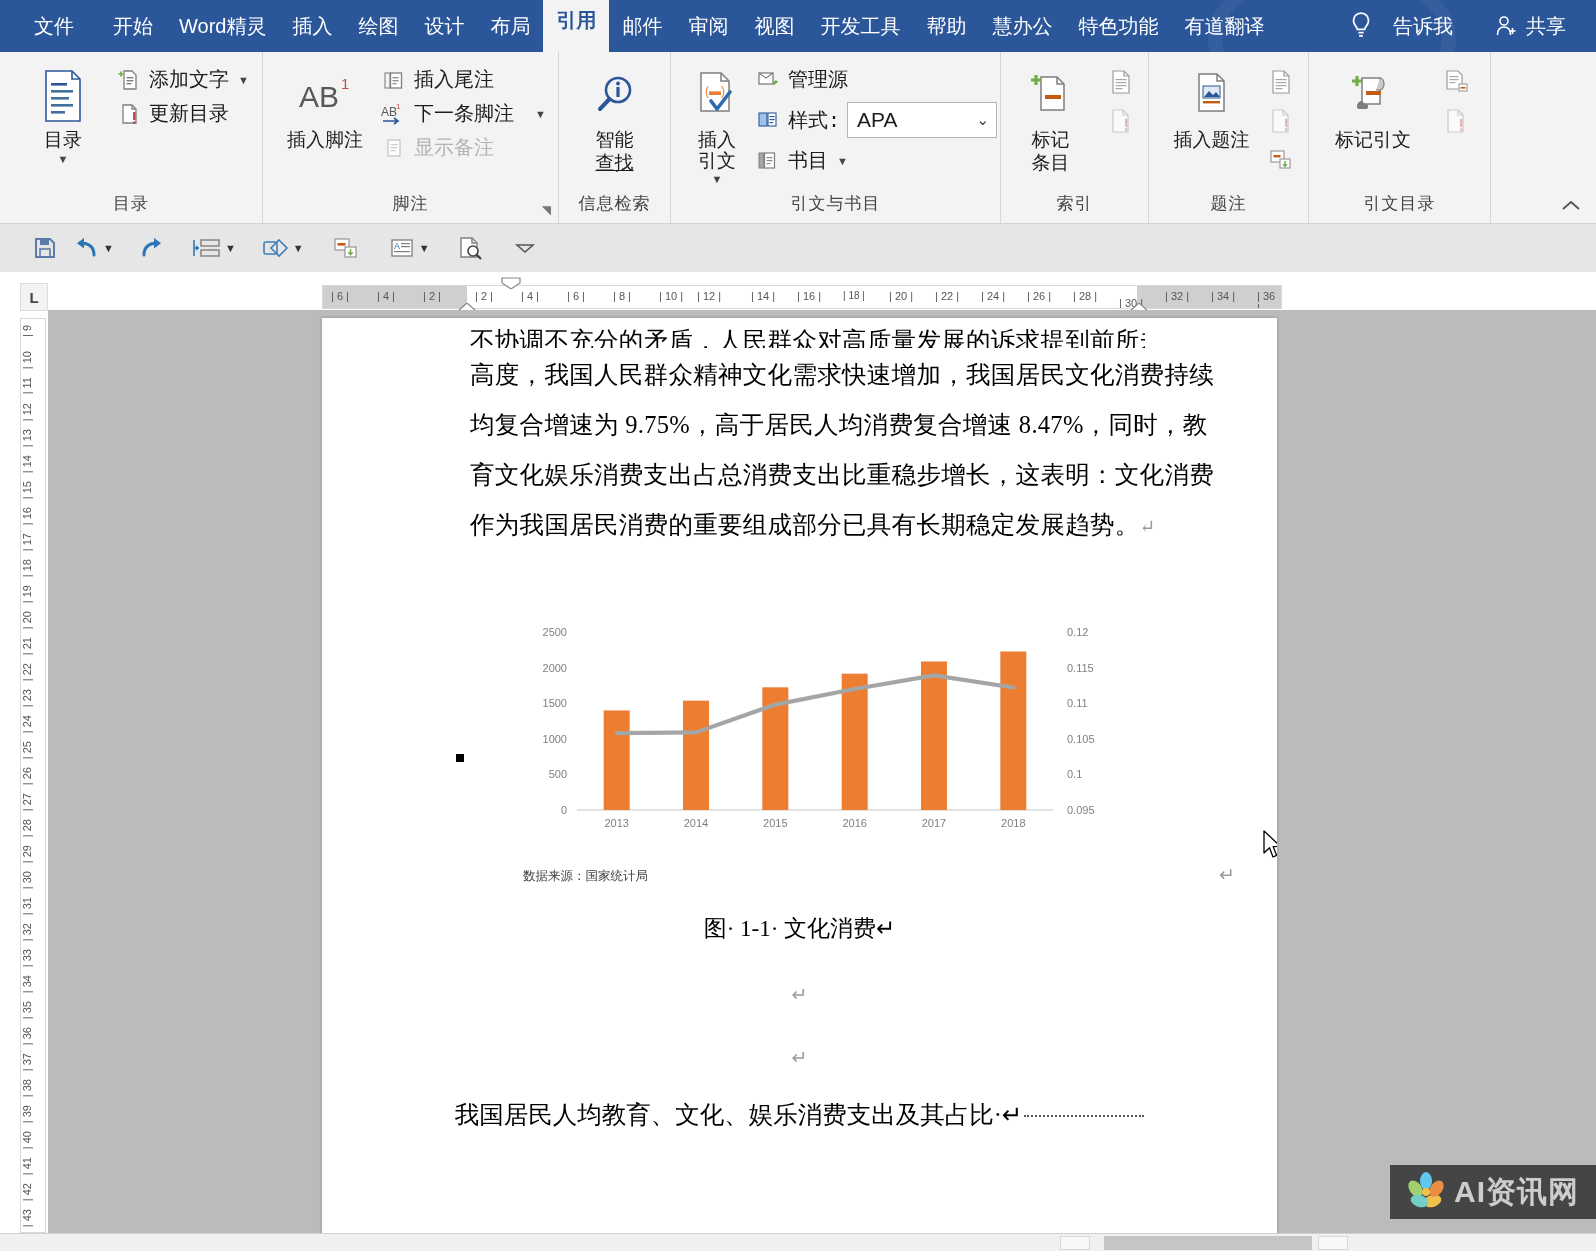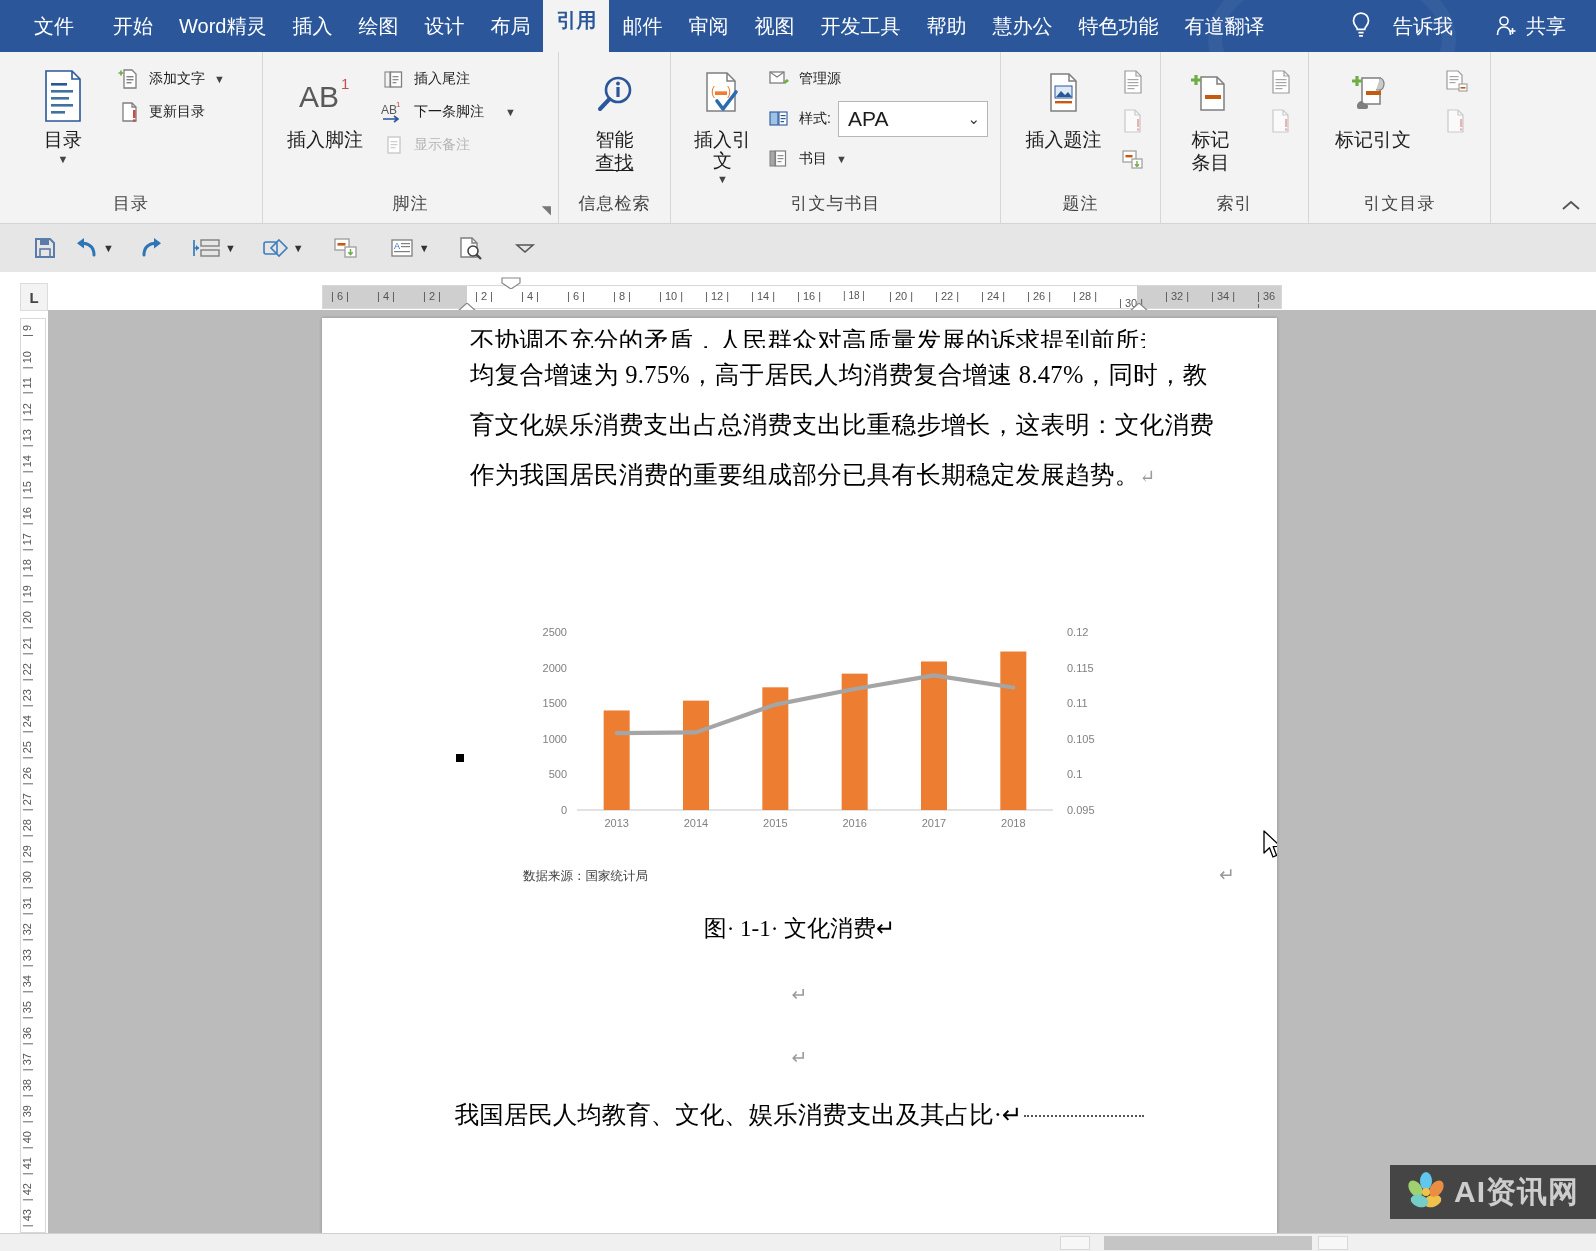--- a/index.html
+++ b/index.html
@@ -53,21 +53,21 @@
 
   .bigbtn { display: flex; flex-direction: column; align-items: center;
             width: 82px; padding: 2px 2px; cursor: default; }
   .bigbtn .ic { height: 64px; display:flex; align-items:center; justify-content:center;}
   .bigbtn .lbl { font-size: 19px; color: #1c1c1c; text-align: center; line-height: 1.08; margin-top:2px;}
   .bigbtn .caret { font-size: 11px; color:#444; margin-top: 2px;}
 
   .smallcol { display: flex; flex-direction: column; gap: 7px; padding-top: 4px;}
   .smallbtn { display: flex; align-items: center; gap: 7px; cursor: default; }
   .smallbtn .ic { width: 26px; height: 26px; display:flex;align-items:center;justify-content:center;}
-  .smallbtn .lbl { font-size: 14px; color: #1c1c1c; white-space: nowrap;}
+  .smallbtn .lbl { font-size: 20px; color: #1c1c1c; white-space: nowrap; font-family: Liberation Mono, monospace;}
   .smallbtn.disabled .lbl { color: #b4b4b4; }
   .smallbtn .caret { font-size: 11px; color:#444; margin-left:2px;}
 
   .stylebox {
     display:flex; align-items:center; justify-content:space-between;
     width: 150px; height: 36px; background:#fff; border:1px solid #b6b6b6;
     padding: 0 7px 0 9px; font-size: 21px; color:#1c1c1c;
   }
   .stylebox .chev { font-size: 15px; color:#333; }
 
@@ -396,102 +396,102 @@
               </svg>
             </span>
             <span class="lbl">书目</span>
             <span class="caret">▼</span>
           </div>
         </div>
       </div>
       <div class="rgroup-label">引文与书目</div>
     </div>
 
-    <div class="rgroup" style="width:160px">
+    <div class="rgroup" style="width:148px">
       <div class="rgroup-body">
-        <div class="bigbtn" style="width:102px">
-          <span class="ic">
-            <svg width="46" height="52" viewBox="0 0 46 52">
-              <path d="M10 4 h18 l7 7 v30 H10 Z" fill="#fff" stroke="#7f7f7f" stroke-width="1.5"></path>
-              <path d="M28 4 v7 h7" fill="none" stroke="#7f7f7f" stroke-width="1.5"></path>
-              <rect x="14" y="16" width="17" height="12" fill="#deebf7" stroke="#2b579a" stroke-width="1"></rect>
-              <path d="M15 27 l5 -6 4 4 3 -3 4 5 z" fill="#2b579a"></path>
-              <rect x="14" y="31" width="17" height="2.4" fill="#c55a11"></rect>
-            </svg>
-          </span>
-          <span class="lbl">插入题注</span>
-        </div>
-        <div class="icon-stack">
+        <div class="bigbtn" style="width:80px">
+          <span class="ic">
+            <svg width="46" height="50" viewBox="0 0 46 50">
+              <path d="M13 6 h16 l7 7 v26 H13 Z" fill="#fff" stroke="#7f7f7f" stroke-width="1.5"></path>
+              <path d="M29 6 v7 h7" fill="none" stroke="#7f7f7f" stroke-width="1.5"></path>
+              <rect x="17" y="24" width="16" height="4" fill="#c55a11"></rect>
+              <path d="M8 4 v10 M3 9 h10" stroke="#70ad47" stroke-width="3.2"></path>
+            </svg>
+          </span>
+          <span class="lbl">标记</span>
+          <span class="lbl">条目</span>
+        </div>
+        <div class="icon-stack" style="margin-left:14px">
           <span class="ic">
             <svg width="26" height="28" viewBox="0 0 26 28">
               <path d="M5 3 h11 l5 5 v17 H5 Z" fill="#fff" stroke="#9c9c9c" stroke-width="1.2"></path>
               <path d="M16 3 v5 h5" fill="none" stroke="#9c9c9c" stroke-width="1.2"></path>
               <rect x="7.5" y="11" width="11" height="1.2" fill="#a6a6a6"></rect>
               <rect x="7.5" y="14" width="11" height="1.2" fill="#a6a6a6"></rect>
               <rect x="7.5" y="17" width="11" height="1.2" fill="#a6a6a6"></rect>
               <rect x="7.5" y="20" width="7" height="1.2" fill="#a6a6a6"></rect>
             </svg>
           </span>
           <span class="ic">
             <svg width="26" height="28" viewBox="0 0 26 28">
               <path d="M5 3 h10 l5 5 v17 H5 Z" fill="#fafafa" stroke="#c9c9c9" stroke-width="1.2"></path>
               <path d="M15 3 v5 h5" fill="none" stroke="#c9c9c9" stroke-width="1.2"></path>
               <rect x="17" y="12" width="2.3" height="8" fill="#e3b5b4"></rect>
               <rect x="17" y="21.4" width="2.3" height="2.3" fill="#e3b5b4"></rect>
             </svg>
           </span>
-          <span class="ic">
-            <svg width="26" height="28" viewBox="0 0 26 28">
-              <rect x="3" y="5" width="13" height="11" fill="#fff" stroke="#9c9c9c" stroke-width="1.2"></rect>
-              <rect x="5.5" y="9" width="7" height="2.4" fill="#c55a11"></rect>
-              <rect x="12" y="13" width="10" height="9" fill="#fff" stroke="#9c9c9c" stroke-width="1.2"></rect>
-              <path d="M17 15 v5 M15 18.2 l2 2.2 2 -2.2" fill="none" stroke="#70ad47" stroke-width="1.4"></path>
-            </svg>
-          </span>
-        </div>
-      </div>
-      <div class="rgroup-label">题注</div>
-    </div>
-
-    <div class="rgroup" style="width:148px">
+        </div>
+      </div>
+      <div class="rgroup-label">索引</div>
+    </div>
+
+    <div class="rgroup" style="width:160px">
       <div class="rgroup-body">
-        <div class="bigbtn" style="width:80px">
-          <span class="ic">
-            <svg width="46" height="50" viewBox="0 0 46 50">
-              <path d="M13 6 h16 l7 7 v26 H13 Z" fill="#fff" stroke="#7f7f7f" stroke-width="1.5"></path>
-              <path d="M29 6 v7 h7" fill="none" stroke="#7f7f7f" stroke-width="1.5"></path>
-              <rect x="17" y="24" width="16" height="4" fill="#c55a11"></rect>
-              <path d="M8 4 v10 M3 9 h10" stroke="#70ad47" stroke-width="3.2"></path>
-            </svg>
-          </span>
-          <span class="lbl">标记</span>
-          <span class="lbl">条目</span>
-        </div>
-        <div class="icon-stack" style="margin-left:14px">
+        <div class="bigbtn" style="width:102px">
+          <span class="ic">
+            <svg width="46" height="52" viewBox="0 0 46 52">
+              <path d="M10 4 h18 l7 7 v30 H10 Z" fill="#fff" stroke="#7f7f7f" stroke-width="1.5"></path>
+              <path d="M28 4 v7 h7" fill="none" stroke="#7f7f7f" stroke-width="1.5"></path>
+              <rect x="14" y="16" width="17" height="12" fill="#deebf7" stroke="#2b579a" stroke-width="1"></rect>
+              <path d="M15 27 l5 -6 4 4 3 -3 4 5 z" fill="#2b579a"></path>
+              <rect x="14" y="31" width="17" height="2.4" fill="#c55a11"></rect>
+            </svg>
+          </span>
+          <span class="lbl">插入题注</span>
+        </div>
+        <div class="icon-stack">
           <span class="ic">
             <svg width="26" height="28" viewBox="0 0 26 28">
               <path d="M5 3 h11 l5 5 v17 H5 Z" fill="#fff" stroke="#9c9c9c" stroke-width="1.2"></path>
               <path d="M16 3 v5 h5" fill="none" stroke="#9c9c9c" stroke-width="1.2"></path>
               <rect x="7.5" y="11" width="11" height="1.2" fill="#a6a6a6"></rect>
               <rect x="7.5" y="14" width="11" height="1.2" fill="#a6a6a6"></rect>
               <rect x="7.5" y="17" width="11" height="1.2" fill="#a6a6a6"></rect>
               <rect x="7.5" y="20" width="7" height="1.2" fill="#a6a6a6"></rect>
             </svg>
           </span>
           <span class="ic">
             <svg width="26" height="28" viewBox="0 0 26 28">
               <path d="M5 3 h10 l5 5 v17 H5 Z" fill="#fafafa" stroke="#c9c9c9" stroke-width="1.2"></path>
               <path d="M15 3 v5 h5" fill="none" stroke="#c9c9c9" stroke-width="1.2"></path>
               <rect x="17" y="12" width="2.3" height="8" fill="#e3b5b4"></rect>
               <rect x="17" y="21.4" width="2.3" height="2.3" fill="#e3b5b4"></rect>
             </svg>
           </span>
-        </div>
-      </div>
-      <div class="rgroup-label">索引</div>
+          <span class="ic">
+            <svg width="26" height="28" viewBox="0 0 26 28">
+              <rect x="3" y="5" width="13" height="11" fill="#fff" stroke="#9c9c9c" stroke-width="1.2"></rect>
+              <rect x="5.5" y="9" width="7" height="2.4" fill="#c55a11"></rect>
+              <rect x="12" y="13" width="10" height="9" fill="#fff" stroke="#9c9c9c" stroke-width="1.2"></rect>
+              <path d="M17 15 v5 M15 18.2 l2 2.2 2 -2.2" fill="none" stroke="#70ad47" stroke-width="1.4"></path>
+            </svg>
+          </span>
+        </div>
+      </div>
+      <div class="rgroup-label">题注</div>
     </div>
 
     <div class="rgroup" style="width:182px">
       <div class="rgroup-body">
         <div class="bigbtn" style="width:104px">
           <span class="ic">
             <svg width="50" height="50" viewBox="0 0 50 50">
               <path d="M14 7 h18 a5 5 0 0 1 0 0 v26 H14 Z" fill="#fff" stroke="#7f7f7f" stroke-width="1.5"></path>
               <path d="M32 7 a4 6 0 0 1 0 12 h-4" fill="#c9c9c9" stroke="#7f7f7f" stroke-width="1.2"></path>
               <rect x="18" y="20" width="15" height="4" fill="#c55a11"></rect>
@@ -615,21 +615,21 @@
     <div class="seg gray" style="left:814px; right:0;"></div>
     <div class="ticks" id="hticks">
         <span style="position: absolute; left: 8px; top: 4px; font-size: 11px; color: rgb(85, 85, 85);">| 6 |</span>
         <span style="position: absolute; left: 54px; top: 4px; font-size: 11px; color: rgb(85, 85, 85);">| 4 |</span>
         <span style="position: absolute; left: 100px; top: 4px; font-size: 11px; color: rgb(85, 85, 85);">| 2 |</span>
         <span style="position: absolute; left: 152px; top: 4px; font-size: 11px; color: rgb(85, 85, 85);">| 2 |</span>
         <span style="position: absolute; left: 198px; top: 4px; font-size: 11px; color: rgb(85, 85, 85);">| 4 |</span>
         <span style="position: absolute; left: 244px; top: 4px; font-size: 11px; color: rgb(85, 85, 85);">| 6 |</span>
         <span style="position: absolute; left: 290px; top: 4px; font-size: 11px; color: rgb(85, 85, 85);">| 8 |</span>
         <span style="position: absolute; left: 336px; top: 4px; font-size: 11px; color: rgb(85, 85, 85);">| 10 |</span>
-        <span style="position: absolute; left: 382px; top: 4px; font-size: 11px; color: rgb(85, 85, 85);">| 12 |</span>
+        <span style="position: absolute; left: 374px; top: 4px; font-size: 11px; color: rgb(85, 85, 85);">| 12 |</span>
         <span style="position: absolute; left: 428px; top: 4px; font-size: 11px; color: rgb(85, 85, 85);">| 14 |</span>
         <span style="position: absolute; left: 474px; top: 4px; font-size: 11px; color: rgb(85, 85, 85);">| 16 |</span>
         <span style="position: absolute; left: 520px; top: 4px; font-size: 10px; color: rgb(85, 85, 85);">| 18 |</span>
         <span style="position: absolute; left: 566px; top: 4px; font-size: 11px; color: rgb(85, 85, 85);">| 20 |</span>
         <span style="position: absolute; left: 612px; top: 4px; font-size: 11px; color: rgb(85, 85, 85);">| 22 |</span>
         <span style="position: absolute; left: 658px; top: 4px; font-size: 11px; color: rgb(85, 85, 85);">| 24 |</span>
         <span style="position: absolute; left: 704px; top: 4px; font-size: 11px; color: rgb(85, 85, 85);">| 26 |</span>
         <span style="position: absolute; left: 750px; top: 4px; font-size: 11px; color: rgb(85, 85, 85);">| 28 |</span>
         <span style="position: absolute; left: 796px; top: 11px; font-size: 11px; color: rgb(85, 85, 85);">| 30 |</span>
         <span style="position: absolute; left: 842px; top: 4px; font-size: 11px; color: rgb(85, 85, 85);">| 32 |</span>
@@ -685,20 +685,21 @@
         <div class="vr-tick" style="top: 864px;">| 42 </div>
         <div class="vr-tick" style="top: 890px;">| 43 </div>
       </div>
   </div>
 
   <div class="docarea">
     <div class="page">
 
       <div class="ptext">
         <div class="ln clipped" style="height:32px; overflow:hidden;">不协调不充分的矛盾，人民群众对高质量发展的诉求提到前所未有的</div>
+        <div class="ln">高度，我国人民群众精神文化需求快速增加，我国居民文化消费持续</div>
         <div class="ln">均复合增速为 9.75%，高于居民人均消费复合增速 8.47%，同时，教</div>
         <div class="ln">育文化娱乐消费支出占总消费支出比重稳步增长，这表明：文化消费</div>
         <div class="ln">
           <span>作为我国居民消费的重要组成部分已具有长期稳定发展趋势。</span><span class="pilcrow">↵</span>
         </div>
       </div>
 
       <div class="bullet-sq"></div>
 
       <div class="chartwrap">

